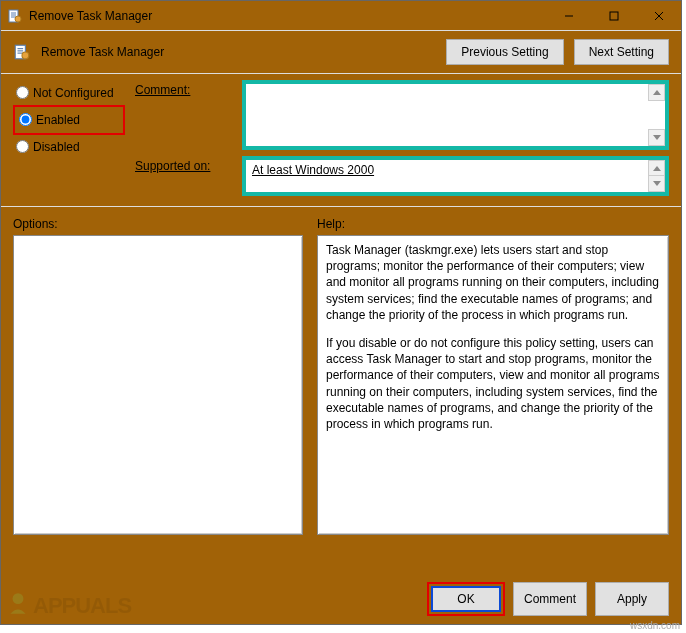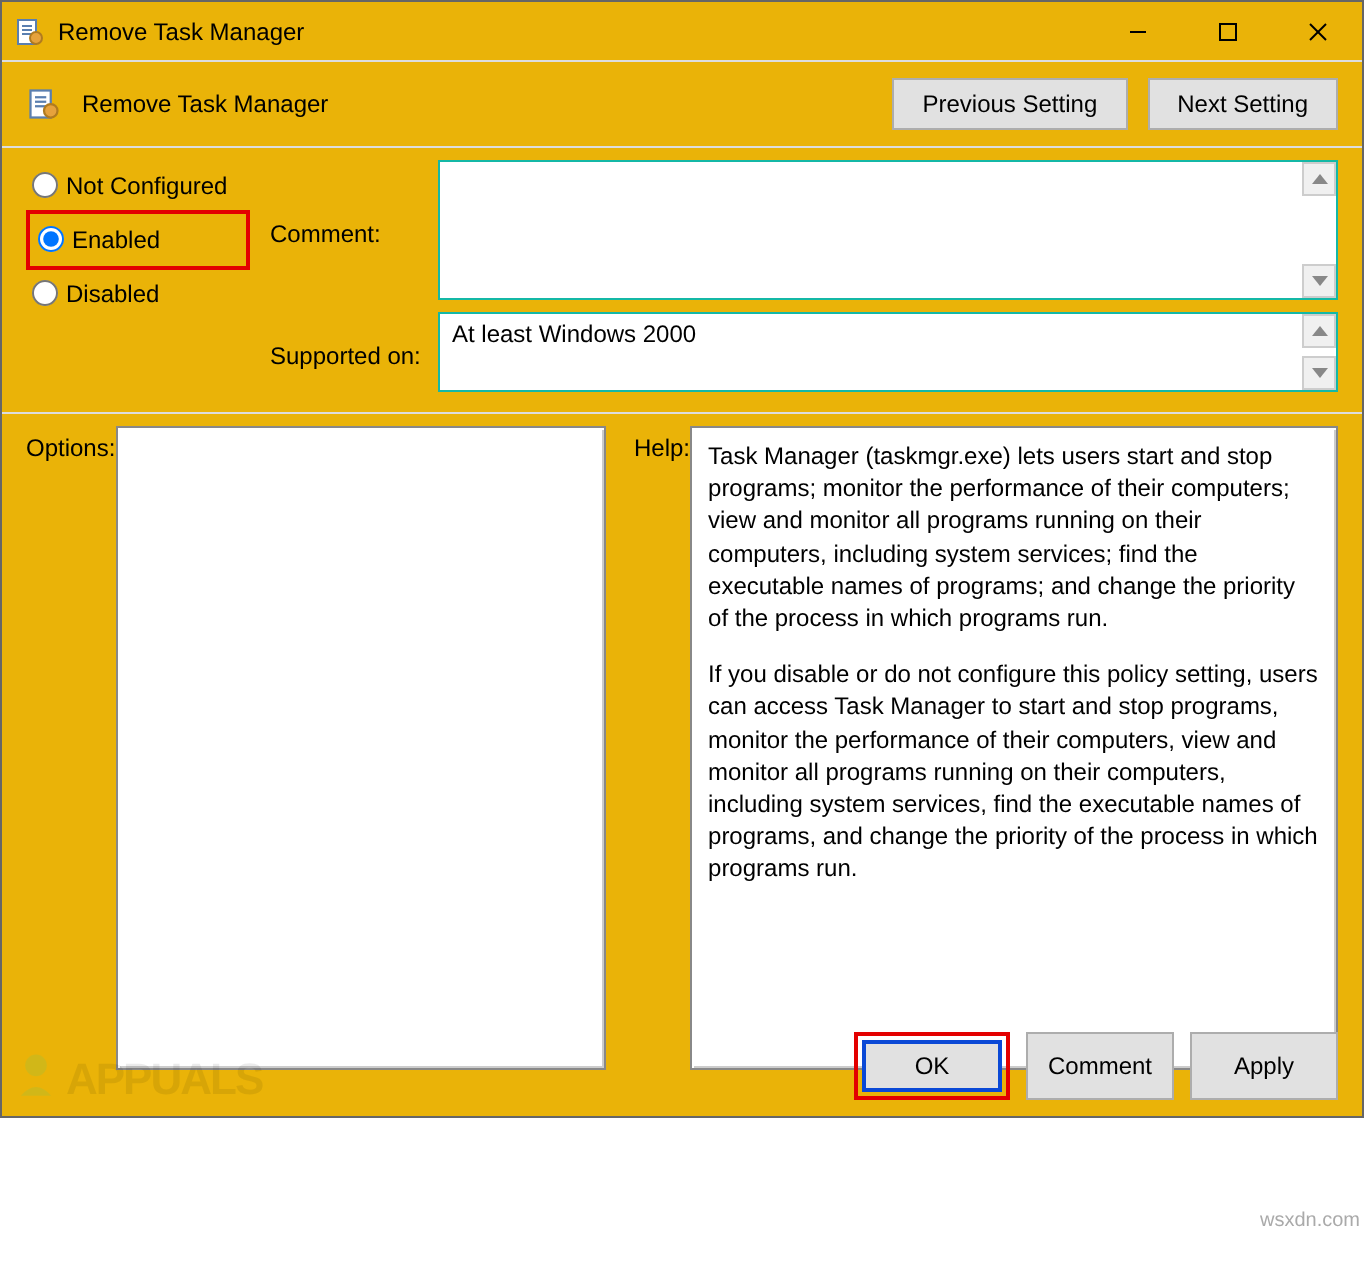--- a/index.html
+++ b/index.html
@@ -8,23 +8,23 @@
   font-size: 12px;
   background: #fff;
   color: #000;
   width: 686px;
   height: 633px;
   position: relative;
 }
 .window {
   border: 1px solid #666;
   width: 682px;
-  height: 559px;
+  height: 625px;
   position: relative;
-  background: #eab308;
+  background: #a16207;
 }
 .titlebar {
   height: 30px;
   display: flex;
   align-items: center;
   border-bottom: 1px solid #ddd;
   padding-left: 6px;
 }
 .titlebar .title-icon {
   width: 16px; height: 16px;
@@ -70,27 +70,28 @@
   gap: 4px;
   padding: 4px 3px;
   font-size: 12px;
 }
 .highlight-red {
   border: 2px solid #e30000;
   margin: 1px 0;
   padding: 2px 1px;
 }
 .right-col { flex: 1; }
-.label-row { display: flex; align-items: center; gap: 8px; margin-bottom: 6px;}
+.label-row { display: flex; align-items: flex-start; gap: 20px; margin-bottom: 6px; text-decoration: underline;}
 .label-row .lbl { width: 76px; font-size: 12px; padding-top: 3px;}
 .sunken-box {
   flex: 1;
-  border: 1px solid #14b8a6;
+  border: 4px solid #14b8a6;
   background: #fff;
   position: relative;
+  margin-left: 11px;
 }
 .comment-box { height: 70px; }
 .supported-box { height: 40px; background: #fff; padding: 3px 6px; font-size: 12px;}
 .scroll-btn {
   position: absolute;
   right: 0;
   width: 17px;
   height: 17px;
   background: #f0f0f0;
   border: 1px solid #cdcdcd;
@@ -98,21 +99,21 @@
   font-size: 8px; color: #888;
 }
 .scroll-btn.top { top: 0; }
 .scroll-btn.bottom { bottom: 0; }
 .lower-area {
   display: flex;
   padding: 6px 12px 0 12px;
   gap: 14px;
   height: 328px;
 }
-.lower-col { display: flex; flex-direction: row; }
+.lower-col { display: flex; flex-direction: column; }
 .lower-col.left { width: 290px; }
 .lower-col.right { flex: 1; }
 .lower-col .section-label { font-size: 12px; padding: 4px 0;}
 .panel {
   flex: 1;
   border: 1px solid #888;
   box-shadow: inset 1px 1px 0 #fff, inset -1px -1px 0 #ccc;
   background: #fff;
   padding: 6px 8px;
   font-size: 12px;
@@ -155,21 +156,21 @@
   font-weight: bold;
   display: flex;
   align-items: center;
   gap: 2px;
   pointer-events: none;
 }
 .watermark .wm-icon { opacity: 0.25; }
 .source-tag {
   position: absolute;
   right: 6px;
-  bottom: 17px;
+  bottom: 2px;
   font-size: 10px;
   color: #aaa;
 }
 input[type=radio]{ width:13px; height:13px; }
 </style>
 </head>
 <body>
 
 <div class="window">
 

